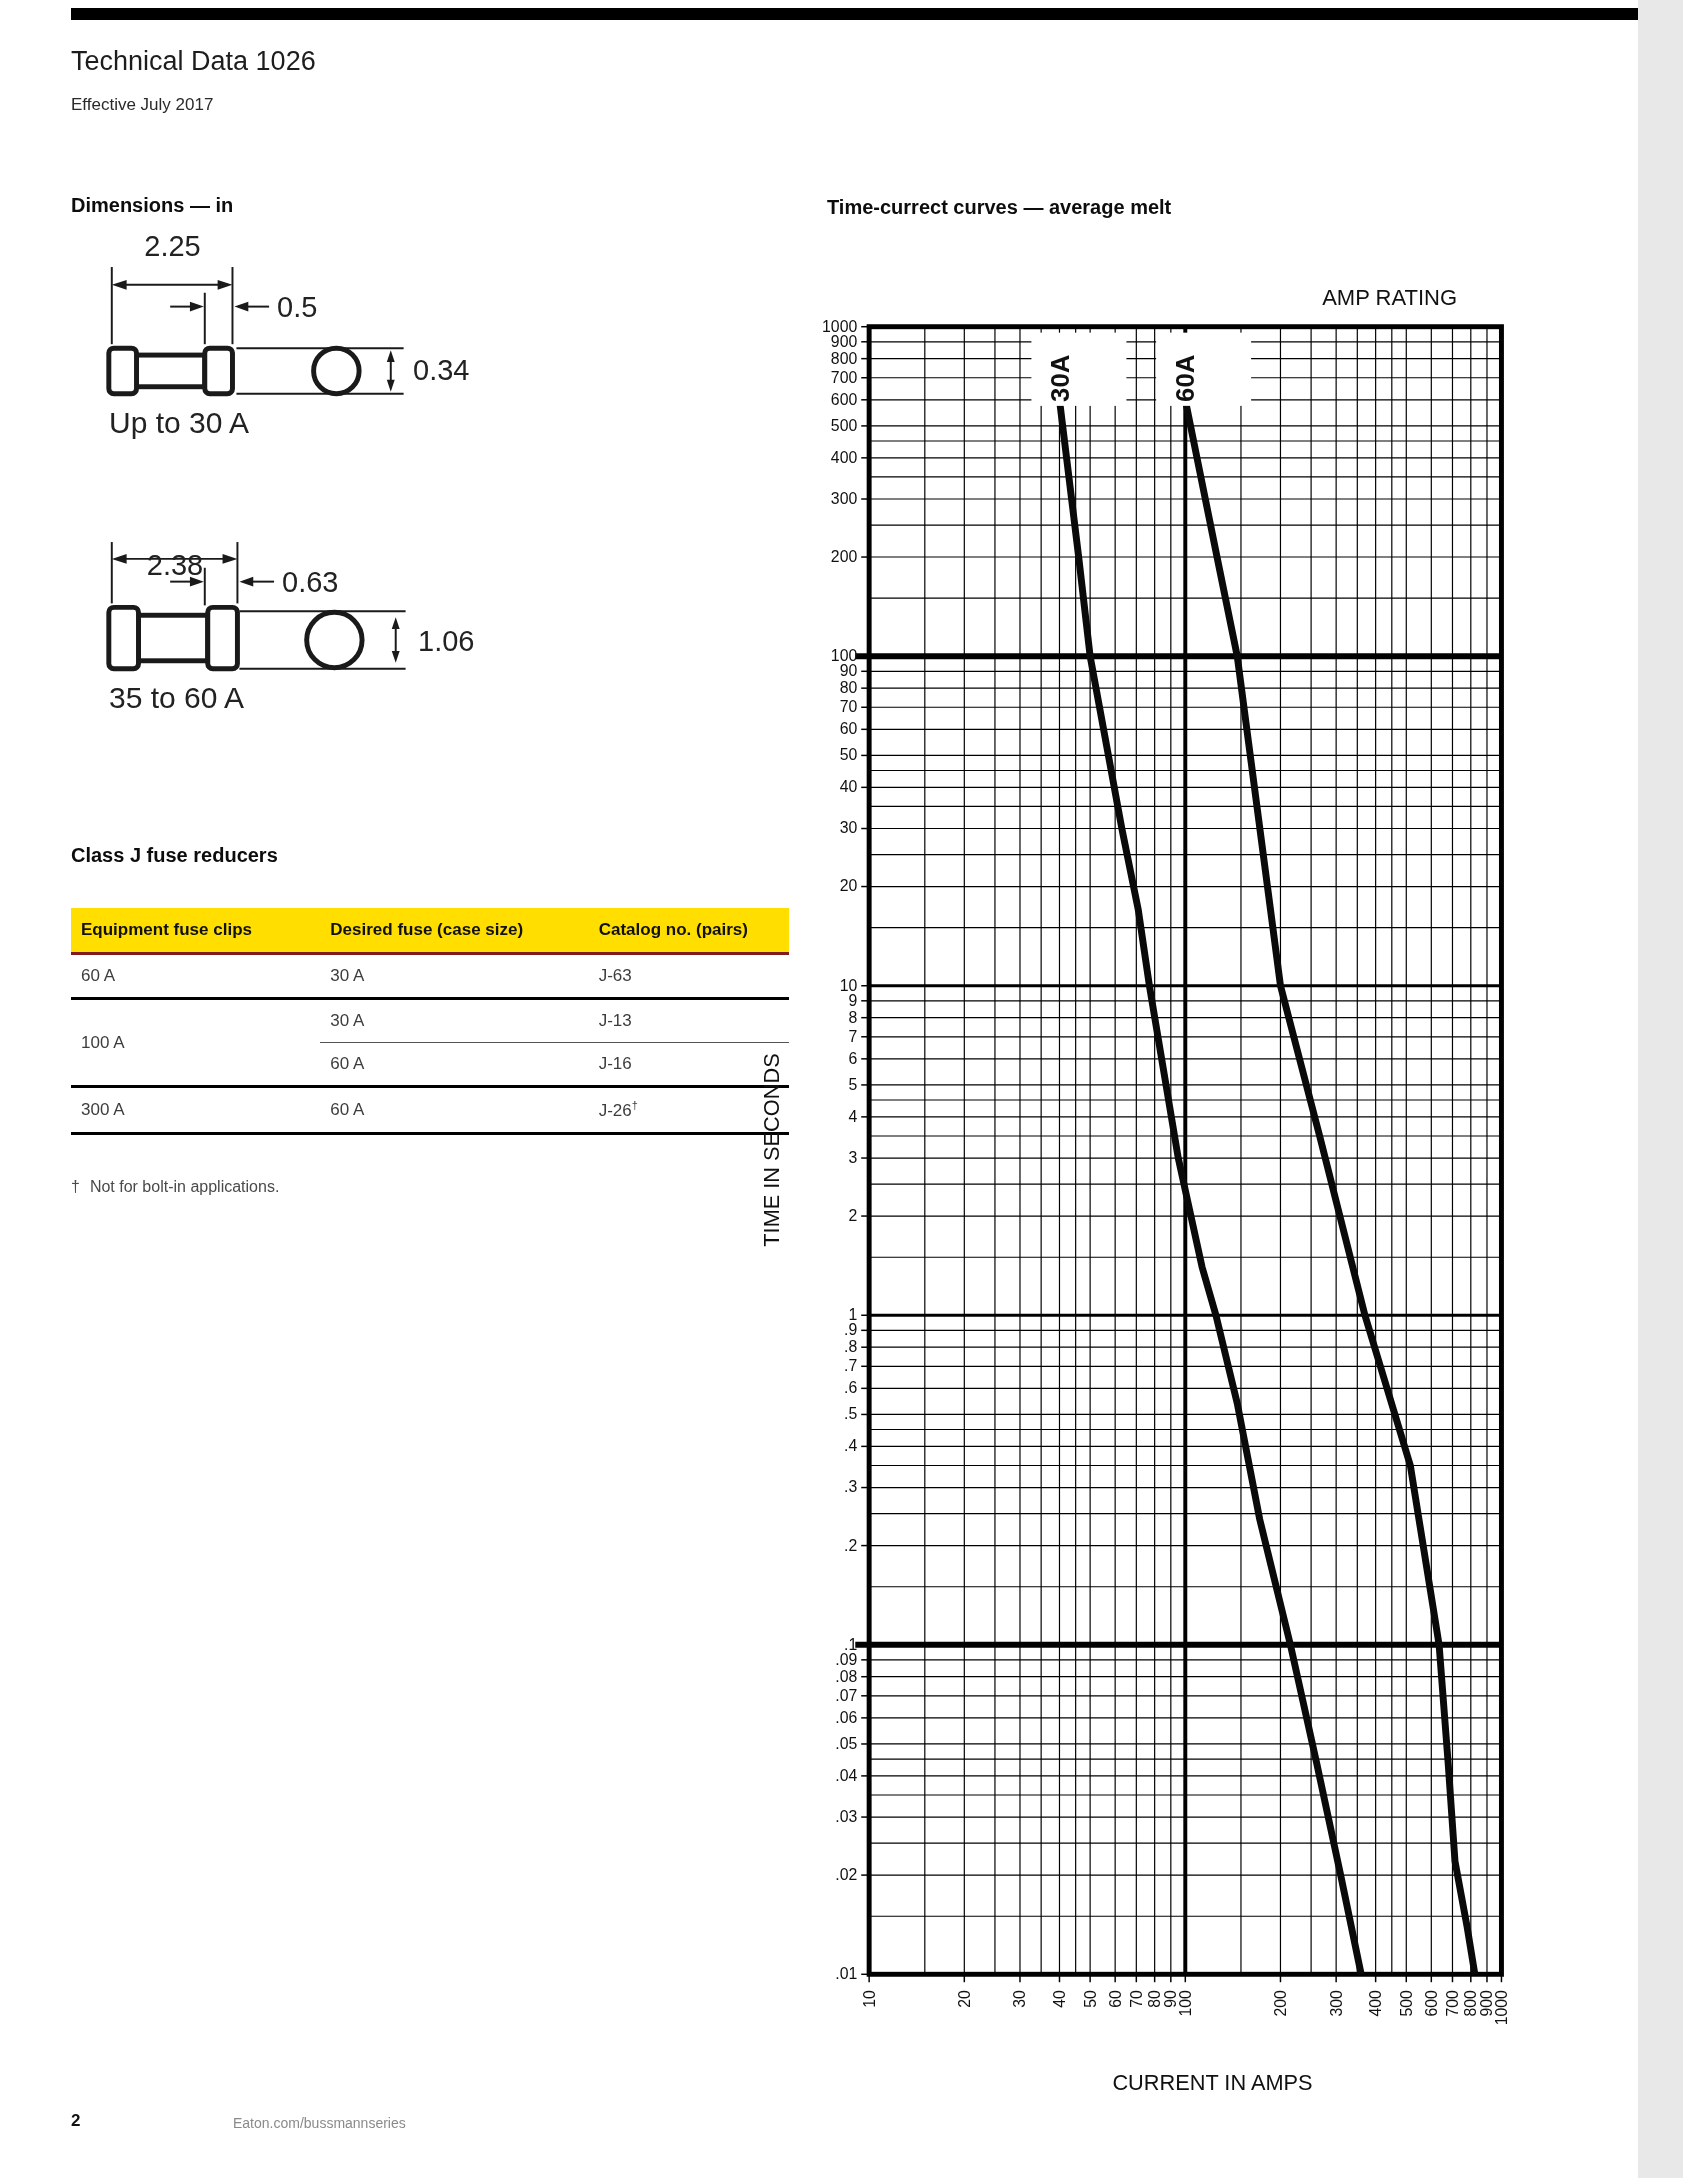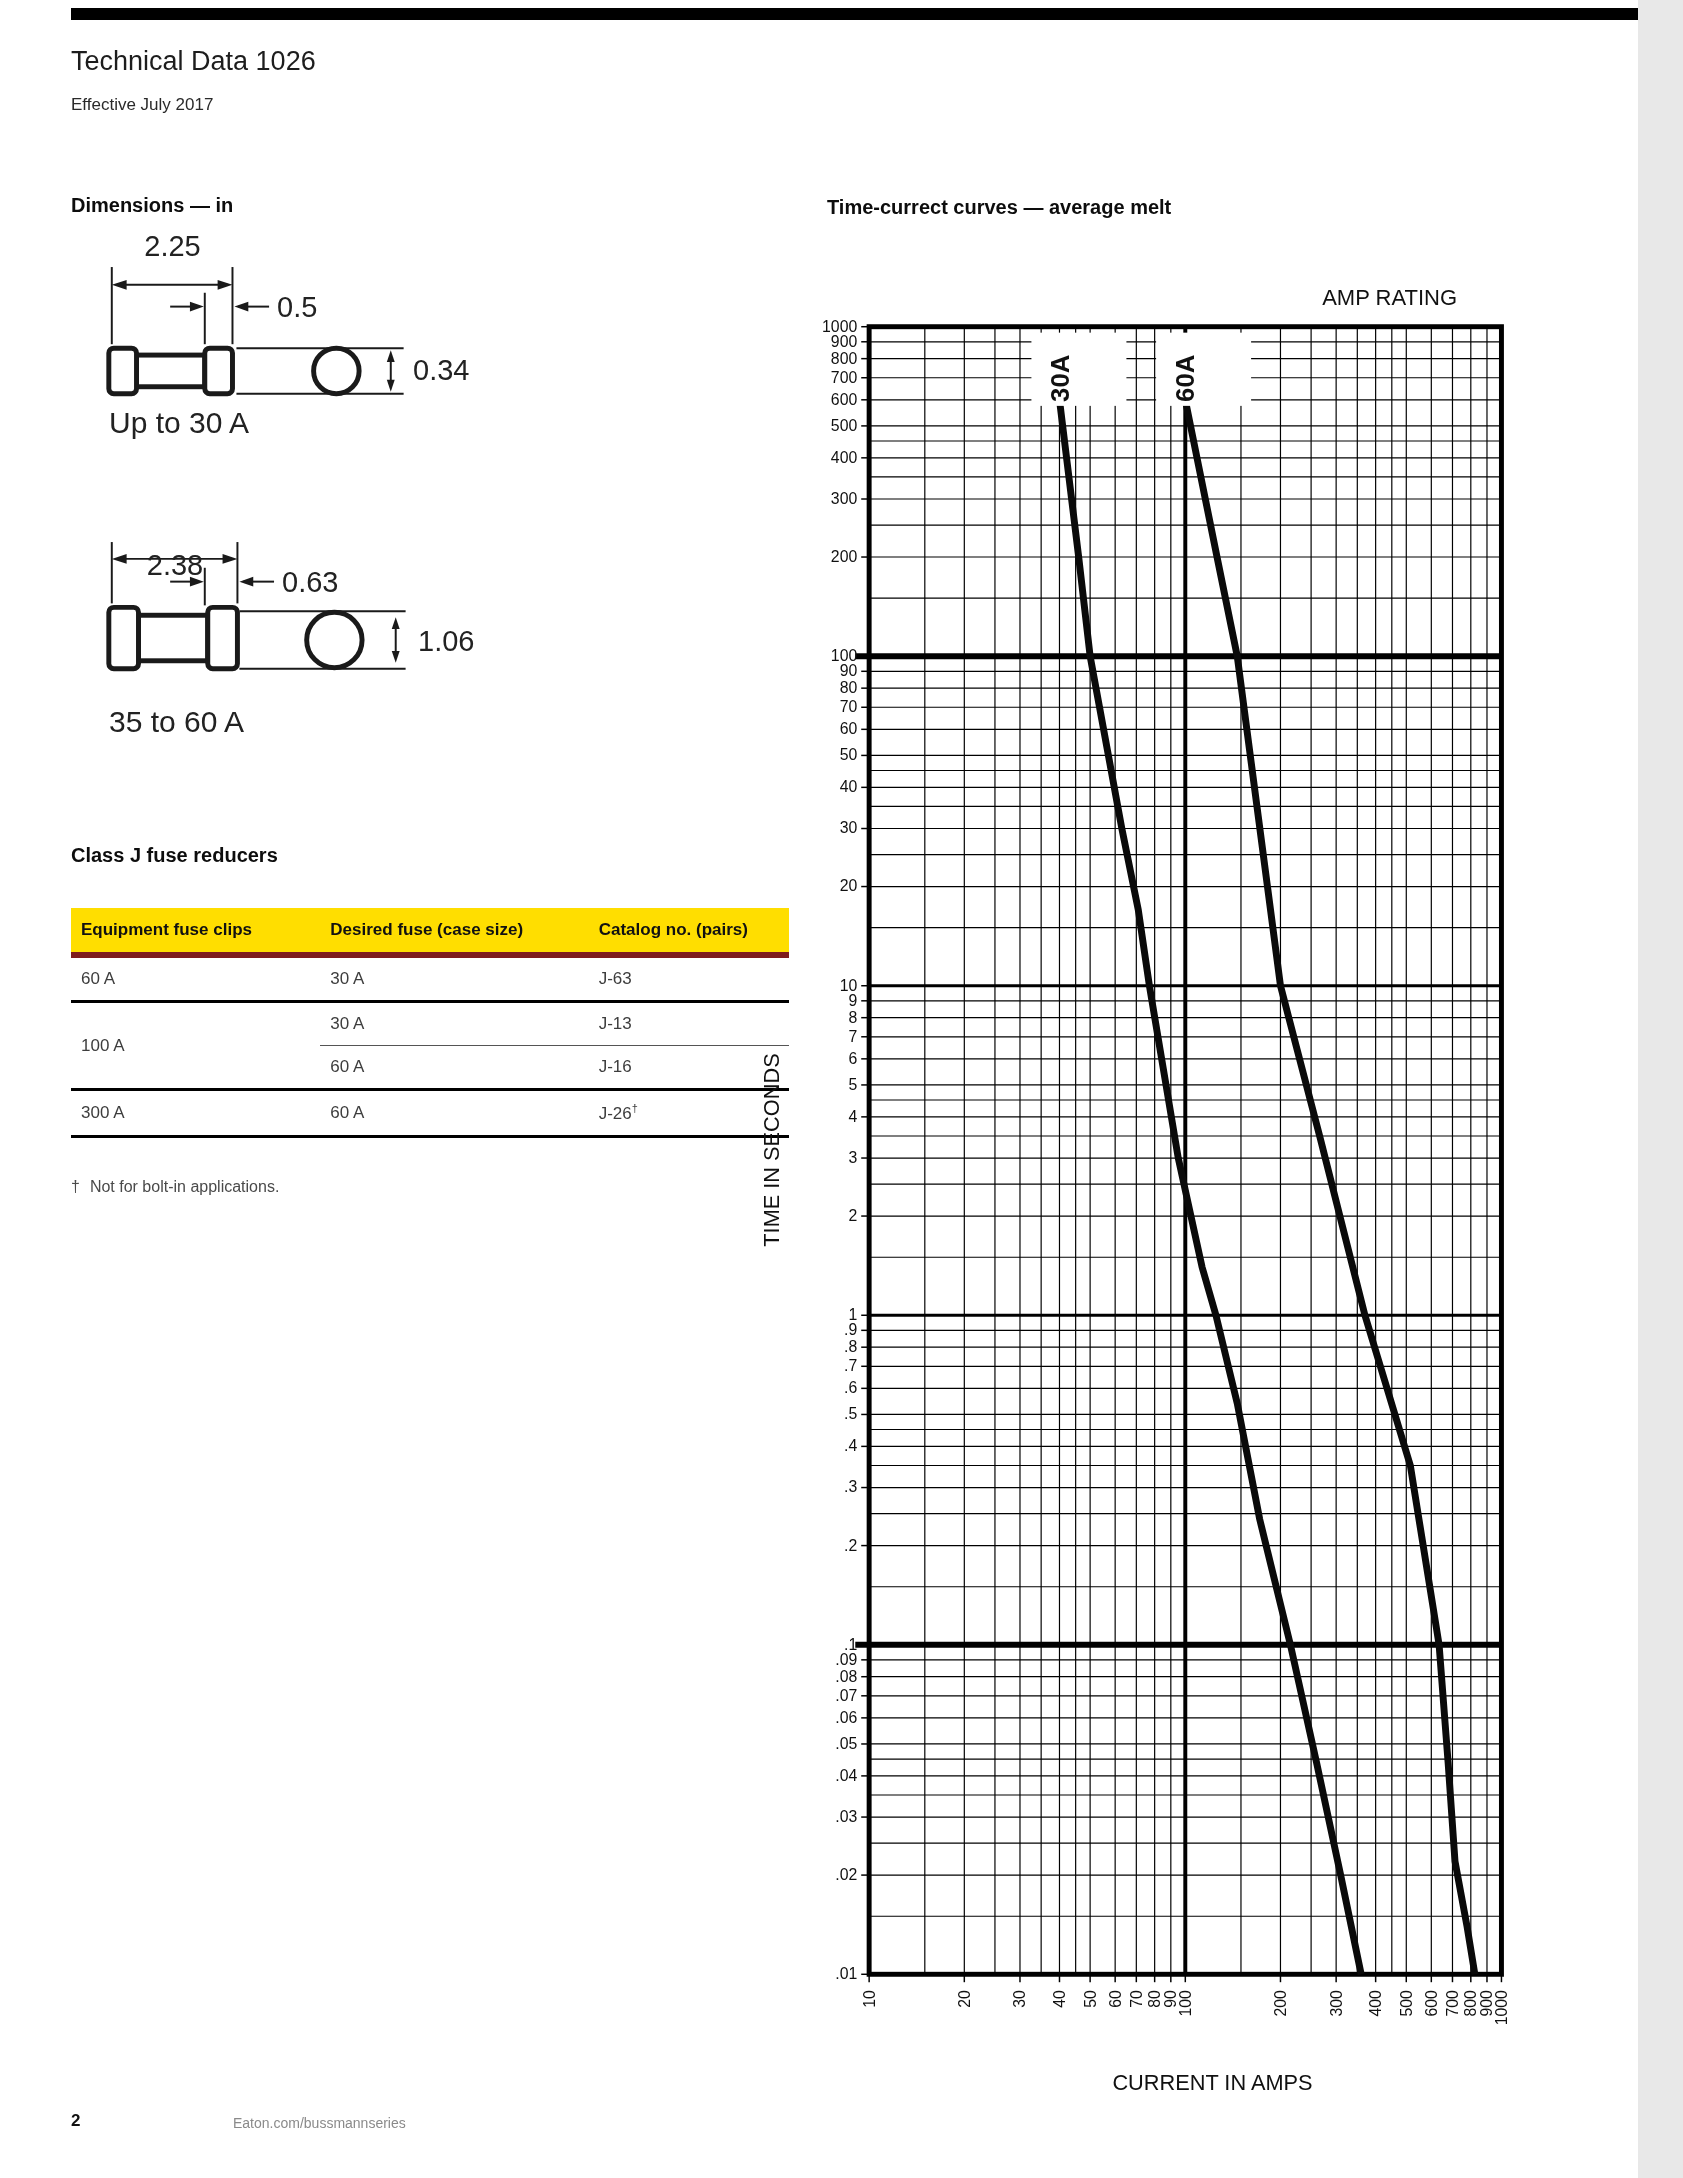--- a/index.html
+++ b/index.html
@@ -13,21 +13,21 @@
   .sec-head{font-size:20px;font-weight:bold;color:#0d0d0d;}
   .dim-label{font-size:29px;color:#222;}
   .dim-caption{font-size:30px;color:#222;}
   .intro{left:827px;top:230px;width:614px;font-size:17.3px;line-height:27px;color:#2e2e2e;white-space:pre-line;}
   .amp-rating{top:285px;right:181px;font-size:22px;color:#111;}
   
   .red-table{left:71px;top:908px;width:718px;border-collapse:collapse;table-layout:fixed;}
   .red-table th{background:#FFDE00;text-align:left;font-size:17px;font-weight:bold;color:#111;
                 padding:12px 4px 12px 10px;}
   .red-table td{font-size:17px;color:#3d3d3d;padding:11px 4px 11px 10px;vertical-align:middle;}
-  .red-table thead tr{border-bottom:6px solid #7f1d1d;}
+  .red-table thead tr{border-bottom:3px solid #7f1d1d;}
   tr.thick{border-bottom:3px solid #000;}
   td.thin-sep{border-bottom:1px solid #555;}
   .cat-sup{font-size:11px;vertical-align:super;}
   .footnote{left:71px;top:1178px;font-size:16px;color:#4a4a4a;}
   .footnote .sym{margin-right:10px;}
   .pagenum{left:71px;top:2111px;font-size:17px;font-weight:bold;color:#111;}
   .site{left:233px;top:2115px;font-size:14px;color:#8a8a8a;}
   svg{position:absolute;}
   svg text{font-family:"Liberation Sans",sans-serif;}
   .dim-svg line,.dim-svg polyline{stroke:#1a1a1a;}
@@ -98,21 +98,21 @@
   </svg>
 
   <div class="abs dim-label" style="left:112px;width:121px;text-align:center;top:230px;">2.25</div>
   <div class="abs dim-label" style="left:277px;top:291px;">0.5</div>
   <div class="abs dim-label" style="left:413px;top:354px;">0.34</div>
   <div class="abs dim-caption" style="left:109px;top:406px;">Up to 30 A</div>
 
   <div class="abs dim-label" style="left:112px;width:126px;text-align:center;top:505px;margin-top:44px;">2.38</div>
   <div class="abs dim-label" style="left:282px;top:566px;">0.63</div>
   <div class="abs dim-label" style="left:418px;top:625px;">1.06</div>
-  <div class="abs dim-caption" style="left:109px;top:681px;margin-top:24px;">35 to 60 A</div>
+  <div class="abs dim-caption" style="left:109px;top:681px;">35 to 60 A</div>
 
   <div class="abs sec-head" style="left:71px;top:844px;">Class J fuse reducers</div>
   <table class="abs red-table">
     <colgroup>
         <col style="width:249px">
         <col style="width:268px">
         <col style="width:200px">
       </colgroup>
     <thead>
       <tr>

